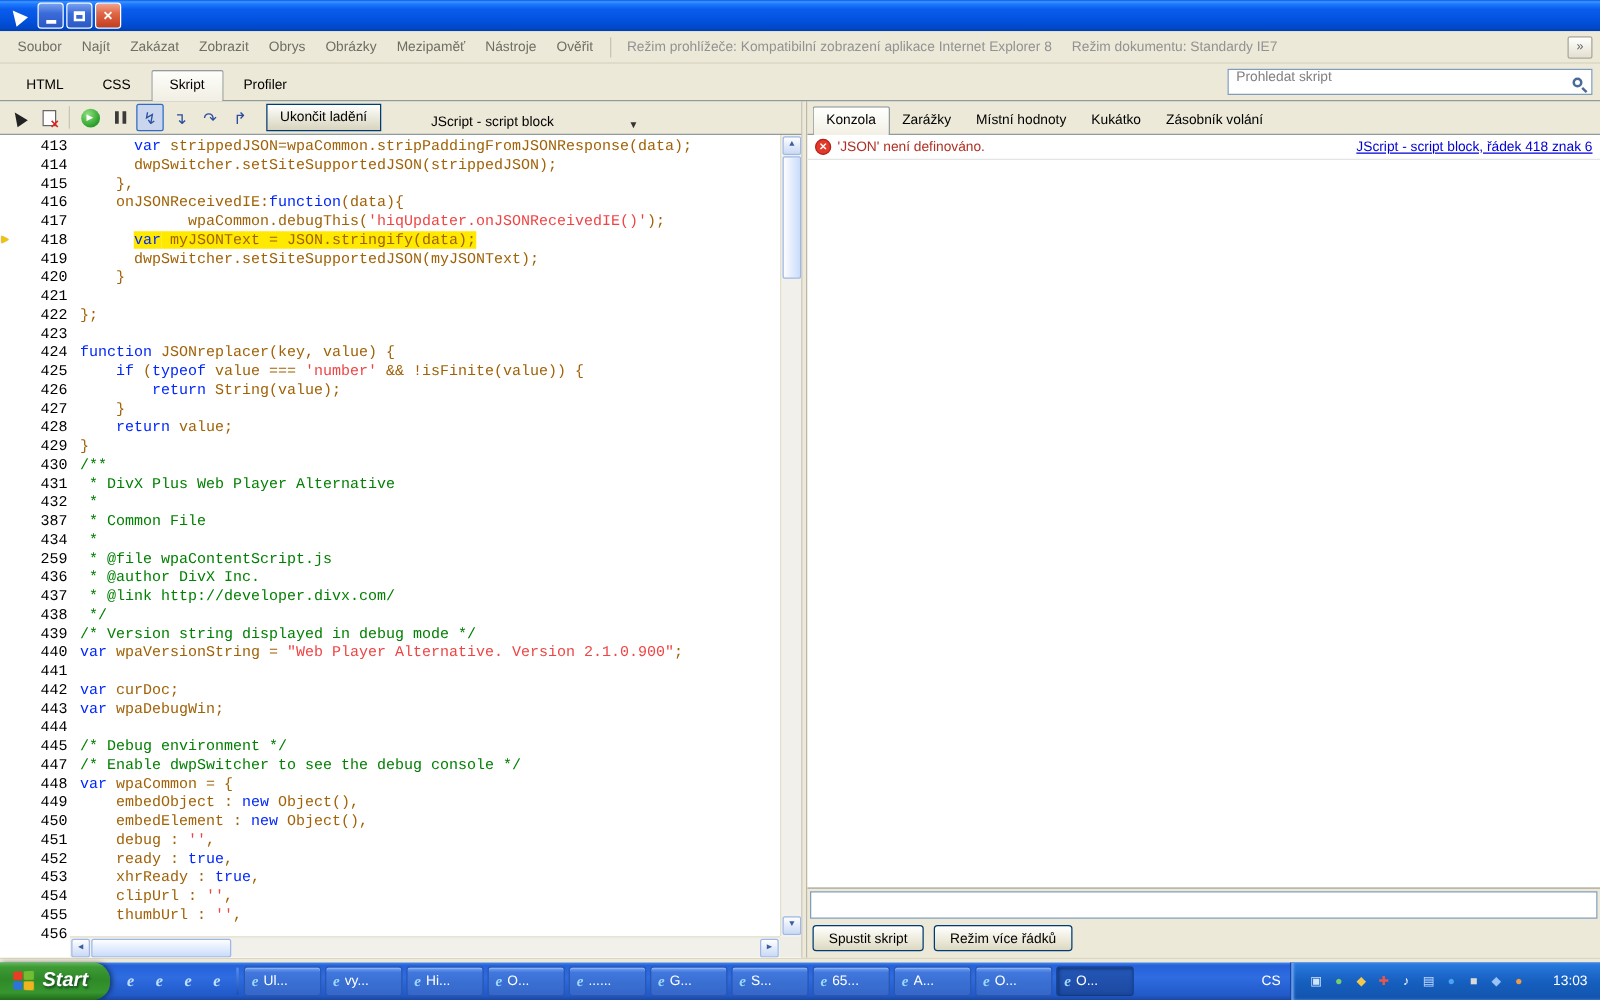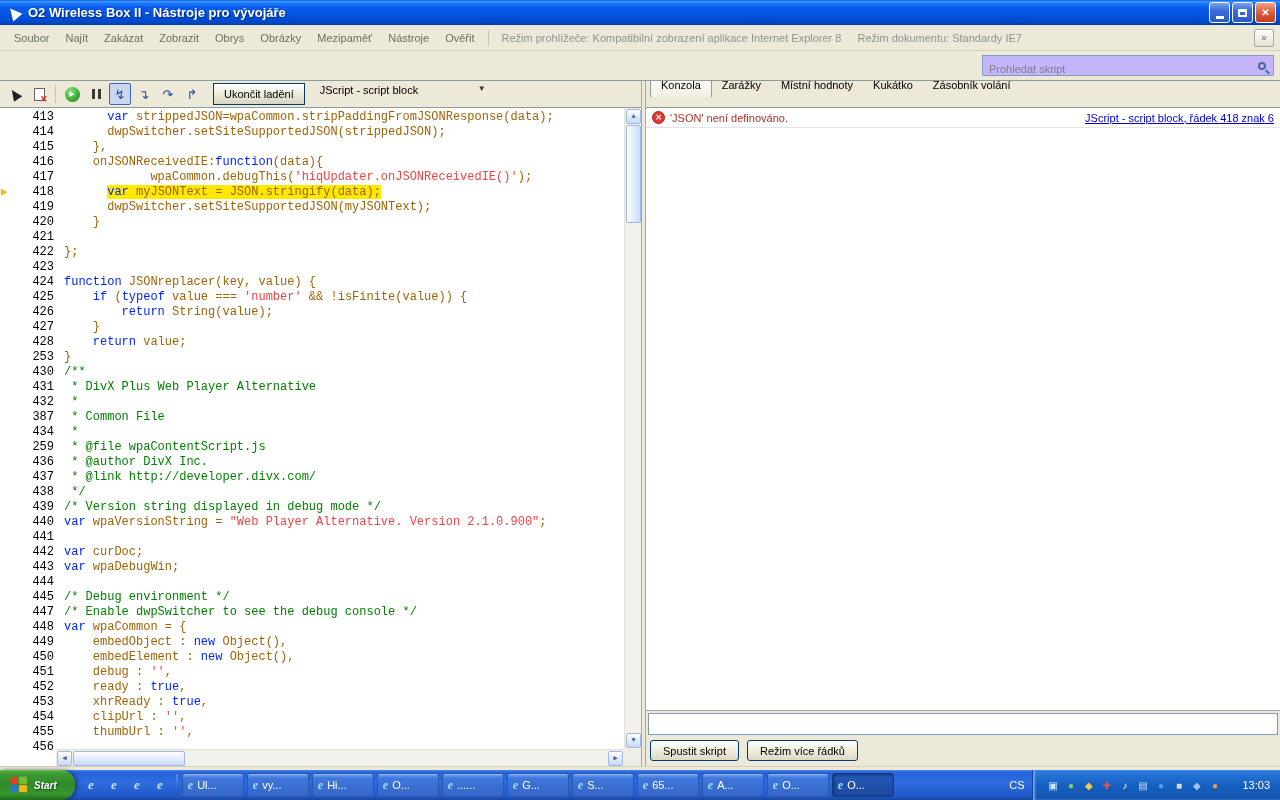--- a/index.html
+++ b/index.html
@@ -25,21 +25,21 @@
   .menu-sep{width:1px;height:16px;background:#C8C4AE;margin:0 5px}
   .mode-text{color:#929292;padding:0 8px;white-space:nowrap}
   .menu-overflow{margin-left:auto;width:20px;height:18px;border:1px solid #ACA899;border-radius:2px;
     background:linear-gradient(#fff,#E3E0D0);display:flex;align-items:center;justify-content:center;color:#666;font-size:10px}
 
   
   .tabsrow{height:30px;display:flex;align-items:flex-end;background:#ECE9D8;border-bottom:1px solid #919B9C;padding:0 0 0 6px;position:relative}
   #main-tabs{display:flex;align-items:flex-end}
   .tab{padding:5px 14px 6px;margin-right:1px;border:1px solid transparent;border-bottom:none}
   .tab.active{background:linear-gradient(#FDFDFB,#F1EFE2);border-color:#919B9C;border-radius:2px 2px 0 0;margin-bottom:-1px;padding-bottom:7px;font-weight:normal}
-  .searchbox{position:absolute;right:6px;top:4px;width:292px;height:21px;border:1px solid #7F9DB9;background:#c4b5fd;display:flex;align-items:flex-end}
+  .searchbox{position:absolute;right:6px;top:4px;width:292px;height:21px;border:1px solid #7F9DB9;background:#ffffff;display:flex;align-items:flex-start}
   .searchbox input{flex:1;border:none;outline:none;font:11px "Liberation Sans",sans-serif;padding:0 6px;color:#333;background:transparent}
   .searchbox input::placeholder{color:#808080}
   .search-btn{width:22px;height:100%;display:flex;align-items:center;justify-content:center}
   .mag{width:8px;height:8px;border:2px solid #4A6A9A;border-radius:50%;position:relative;display:inline-block}
   .mag::after{content:"";position:absolute;width:5px;height:2px;background:#4A6A9A;transform:rotate(45deg);left:5px;top:7px}
 
   
   .main{display:flex;height:685px}
   .left-pane{width:642px;flex:none;display:flex;flex-direction:column;background:#fff;border-right:1px solid #ACA899}
   .splitter{width:4px;flex:none;background:#ECE9D8;border-right:1px solid #ACA899}
@@ -52,25 +52,25 @@
   .tb-sep{width:1px;height:18px;background:#C9C5B2;margin:0 3px;flex:none}
   .cursor-shape{width:0;height:0;border-left:5px solid transparent;border-right:5px solid transparent;border-bottom:11px solid #222;transform:rotate(-35deg)}
   .page-red{width:11px;height:13px;border:1px solid #666;background:#fff;position:relative}
   .page-red::after{content:"✕";color:#D22;font-size:9px;font-weight:bold;position:absolute;right:-4px;bottom:-4px}
   .play-circle{width:15px;height:15px;border-radius:50%;background:radial-gradient(circle at 35% 30%,#8FE07E,#2AA02A 70%,#187818);
     display:flex;align-items:center;justify-content:center;color:#fff;font-size:7px}
   .pause-glyph{width:3px;height:10px;background:#3A3A3A;box-shadow:6px 0 0 #3A3A3A;margin-right:6px}
   .step-glyph{font-size:13px;color:#2B4FA0}
   .stop-btn{margin-left:8px;height:22px;padding:0 10px;border:1px solid #003C74;border-radius:0;
     background:linear-gradient(#FFFFFF,#E7E5D6 60%,#D8D4C0);font:11px "Liberation Sans",sans-serif;flex:none}
-  .src-select{margin-left:7px;min-width:178px;height:20px;display:flex;align-items:flex-start;justify-content:space-between;padding:0 6px;flex:none}
+  .src-select{margin-left:32px;min-width:178px;height:20px;display:flex;align-items:flex-end;justify-content:space-between;padding:0 6px;flex:none}
   .src-arrow{font-size:8px;color:#333;margin-left:16px}
 
   
-  .console-tabs{height:27px;flex:none;background:#ECE9D8;border-bottom:1px solid #919B9C;display:flex;align-items:flex-end;padding:2px 4px 11px}
+  .console-tabs{height:27px;flex:none;background:#ECE9D8;border-bottom:1px solid #919B9C;display:flex;align-items:flex-end;padding:2px 4px 0}
   .ctab{padding:4px 10px 5px;white-space:nowrap}
   .ctab.active{background:linear-gradient(#FFFFFF,#F2F0E4);border:1px solid #919B9C;border-bottom:none;border-radius:2px 2px 0 0;margin-bottom:-1px;padding-bottom:6px}
   .console-body{flex:1;background:#fff;overflow:hidden;display:flex;flex-direction:column;min-height:0}
   .console-error{display:flex;align-items:center;gap:5px;padding:3px 6px;border-bottom:1px solid #E4E4E4}
   .err-icon{width:13px;height:13px;border-radius:50%;background:#E2392B;border:1px solid #B02015;color:#fff;font-size:8px;
     font-weight:bold;display:flex;align-items:center;justify-content:center;flex:none}
   .err-text{color:#B03025;white-space:nowrap}
   .err-link{margin-left:auto;color:#0000D4;text-decoration:underline;white-space:nowrap;font-size:11px}
   .console-input-wrap{flex:none;padding:2px;background:#ECE9D8;border-top:1px solid #ACA899}
   .console-input{width:100%;height:22px;border:1px solid #7F9DB9;background:#fff;font:12px "Liberation Mono",monospace;padding:0 4px;outline:none}
@@ -104,21 +104,21 @@
     background:linear-gradient(#FDFDFE,#CADCFB)}
   .scroll-corner{position:absolute;right:0;bottom:0;width:17px;height:17px;background:#EFEEE6}
 
   .bottom-strip{height:4px;background:#ECE9D8;border-top:1px solid #D4D0BC}
 
   
   .taskbar{position:absolute;left:0;bottom:0;width:100%;height:30px;display:flex;align-items:center;
     background:linear-gradient(180deg,#4687E8 0%,#2663DA 8%,#2E6CE0 40%,#2159C8 88%,#1A47A0 100%)}
   .start-btn{height:30px;padding:0 18px 0 10px;display:flex;align-items:center;gap:6px;flex:none;
     background:linear-gradient(180deg,#63B853 0%,#3D9B35 12%,#2F8A28 45%,#37962F 80%,#1F6B1A 100%);
-    border-radius:0 14px 14px 0;box-shadow:2px 0 4px rgba(0,0,0,.45);color:#fff;font-size:10px;font-weight:bold;
+    border-radius:0 14px 14px 0;box-shadow:2px 0 4px rgba(0,0,0,.45);color:#fff;font-size:16px;font-weight:bold;
     font-style:italic;text-shadow:1px 1px 2px #14441F}
   .start-flag{width:18px;height:16px;display:grid;grid-template-columns:8px 8px;grid-template-rows:7px 7px;gap:1px;
     transform:perspective(40px) rotateY(-12deg)}
   .start-flag span{border-radius:1px}
   .fl-r{background:#EA3B24}.fl-g{background:#73BD31}.fl-b{background:#2E74D8}.fl-y{background:#F0B41E}
   .quick-launch{display:flex;align-items:center;gap:7px;padding:0 8px;flex:none}
   .ql-icon{width:16px;height:16px;display:flex;align-items:center;justify-content:center;color:#BDE0FF;
     font-weight:bold;font-size:13px;font-style:italic;font-family:"Liberation Serif",serif}
   .tb-divider{width:2px;height:22px;background:linear-gradient(#5A8EE8,#1E4FB4);border-radius:1px;flex:none}
   .task-buttons{display:flex;gap:3px;align-items:center;flex:1;padding:0 4px;overflow:hidden;min-width:0}
@@ -134,21 +134,20 @@
   .tray-icon{width:15px;height:15px;display:flex;align-items:center;justify-content:center;font-size:10px}
   .clock{color:#fff;margin-left:16px}
 </style>
 </head>
 <body>
 
 <div class="window">
 
   <div class="titlebar">
     <span class="title-icon"></span>
-    <span class="title-text">O2 Wireless Box II - Nástroje pro vývojáře</span>
     <span class="winbtn min">
         <span class="min-glyph"></span>
       </span>
     <span class="winbtn max">
         <span class="max-glyph"></span>
       </span>
     <span class="winbtn close">✕</span>
   </div>
 
   <div class="menubar">
@@ -163,20 +162,26 @@
         <span class="menu-item">Nástroje</span>
         <span class="menu-item">Ověřit</span>
       </span>
     <span class="menu-sep"></span>
     <span class="mode-text">Režim prohlížeče: Kompatibilní zobrazení aplikace Internet Explorer 8</span>
     <span class="mode-text">Režim dokumentu: Standardy IE7</span>
     <span class="menu-overflow">»</span>
   </div>
 
   <div class="tabsrow">
+    <span id="main-tabs">
+        <span class="tab">HTML</span>
+        <span class="tab">CSS</span>
+        <span class="tab active">Skript</span>
+        <span class="tab">Profiler</span>
+      </span>
     <div class="searchbox">
       <input type="text" placeholder="Prohledat skript" style="">
       <span class="search-btn">
           <span class="mag"></span>
         </span>
     </div>
   </div>
 
   <div class="main">
 
@@ -225,21 +230,21 @@
             <div class="code-line"><span class="ln-margin"></span><span class="ln-num">419</span><span class="ln-code"><span class="tok-p">      dwpSwitcher.setSiteSupportedJSON(myJSONText);</span></span></div>
             <div class="code-line"><span class="ln-margin"></span><span class="ln-num">420</span><span class="ln-code"><span class="tok-p">    }</span></span></div>
             <div class="code-line"><span class="ln-margin"></span><span class="ln-num">421</span><span class="ln-code"></span></div>
             <div class="code-line"><span class="ln-margin"></span><span class="ln-num">422</span><span class="ln-code"><span class="tok-p">};</span></span></div>
             <div class="code-line"><span class="ln-margin"></span><span class="ln-num">423</span><span class="ln-code"></span></div>
             <div class="code-line"><span class="ln-margin"></span><span class="ln-num">424</span><span class="ln-code"><span class="tok-k">function</span><span class="tok-p"> JSONreplacer(key, value) {</span></span></div>
             <div class="code-line"><span class="ln-margin"></span><span class="ln-num">425</span><span class="ln-code"><span class="tok-p">    </span><span class="tok-k">if</span><span class="tok-p"> (</span><span class="tok-k">typeof</span><span class="tok-p"> value === </span><span class="tok-s">'number'</span><span class="tok-p"> &amp;&amp; !isFinite(value)) {</span></span></div>
             <div class="code-line"><span class="ln-margin"></span><span class="ln-num">426</span><span class="ln-code"><span class="tok-p">        </span><span class="tok-k">return</span><span class="tok-p"> String(value);</span></span></div>
             <div class="code-line"><span class="ln-margin"></span><span class="ln-num">427</span><span class="ln-code"><span class="tok-p">    }</span></span></div>
             <div class="code-line"><span class="ln-margin"></span><span class="ln-num">428</span><span class="ln-code"><span class="tok-p">    </span><span class="tok-k">return</span><span class="tok-p"> value;</span></span></div>
-            <div class="code-line"><span class="ln-margin"></span><span class="ln-num">253</span><span class="ln-code"><span class="tok-p">}</span></span></div>
+            <div class="code-line"><span class="ln-margin"></span><span class="ln-num">429</span><span class="ln-code"><span class="tok-p">}</span></span></div>
             <div class="code-line"><span class="ln-margin"></span><span class="ln-num">430</span><span class="ln-code"><span class="tok-c">/**</span></span></div>
             <div class="code-line"><span class="ln-margin"></span><span class="ln-num">431</span><span class="ln-code"><span class="tok-c"> * DivX Plus Web Player Alternative</span></span></div>
             <div class="code-line"><span class="ln-margin"></span><span class="ln-num">432</span><span class="ln-code"><span class="tok-c"> *</span></span></div>
             <div class="code-line"><span class="ln-margin"></span><span class="ln-num">387</span><span class="ln-code"><span class="tok-c"> * Common File</span></span></div>
             <div class="code-line"><span class="ln-margin"></span><span class="ln-num">434</span><span class="ln-code"><span class="tok-c"> *</span></span></div>
             <div class="code-line"><span class="ln-margin"></span><span class="ln-num">259</span><span class="ln-code"><span class="tok-c"> * @file wpaContentScript.js</span></span></div>
             <div class="code-line"><span class="ln-margin"></span><span class="ln-num">436</span><span class="ln-code"><span class="tok-c"> * @author DivX Inc.</span></span></div>
             <div class="code-line"><span class="ln-margin"></span><span class="ln-num">437</span><span class="ln-code"><span class="tok-c"> * @link http://developer.divx.com/</span></span></div>
             <div class="code-line"><span class="ln-margin"></span><span class="ln-num">438</span><span class="ln-code"><span class="tok-c"> */</span></span></div>
             <div class="code-line"><span class="ln-margin"></span><span class="ln-num">439</span><span class="ln-code"><span class="tok-c">/* Version string displayed in debug mode */</span></span></div>

